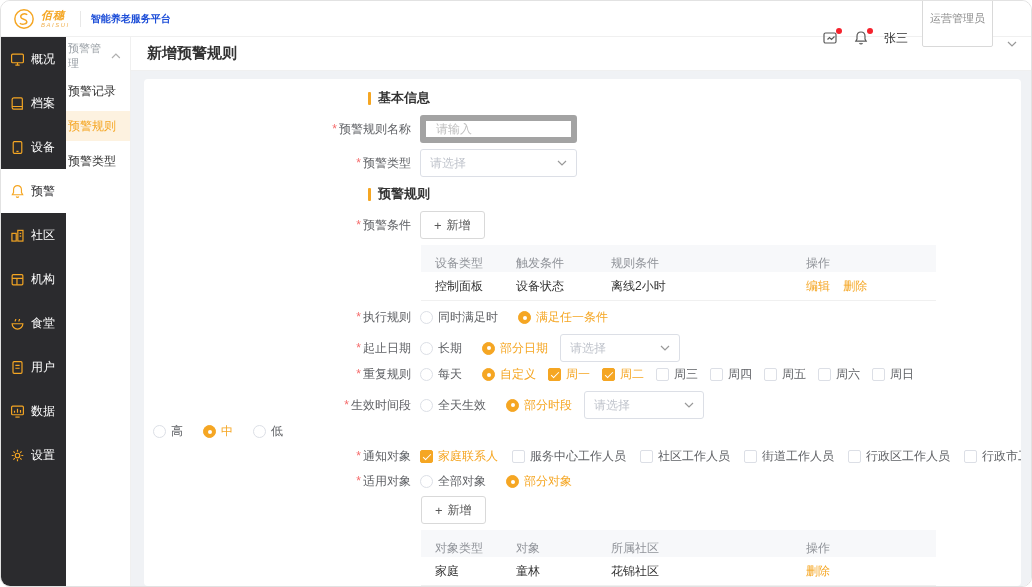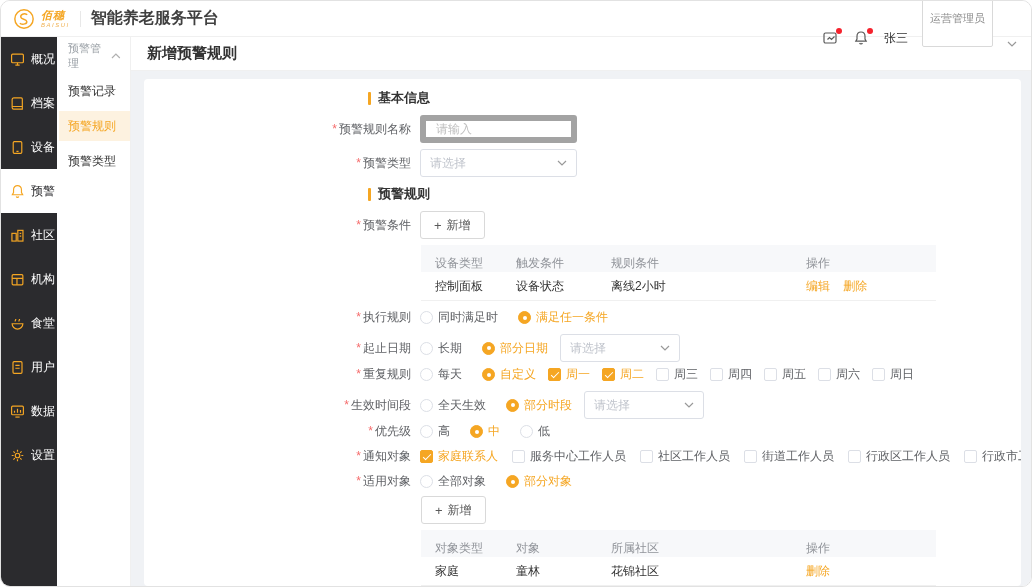--- a/index.html
+++ b/index.html
@@ -10,32 +10,32 @@
 
   
   .topbar { position:absolute; top:0; left:0; right:0; height:36px; background:#fff;
             border-bottom:1px solid #f0f0f0; display:flex; align-items:center; z-index:5; padding:0 14px 0 12px; }
   .logo-wrap { display:flex; align-items:center; gap:6px;font-style:italic; }
   .logo-circle { width:22px; height:22px; }
   .brand-col { display:flex; flex-direction:column; line-height:1; }
   .brand-cn { font-size:11px; font-weight:bold; color:#f5a623; letter-spacing:1px; }
   .brand-en { font-size:6px; color:#f0b254; letter-spacing:1.5px; margin-top:1px; }
   .brand-divider { width:1px; height:16px; background:#e8e8e8; margin:0 10px; }
-  .app-title { font-size:16px; font-weight:bold; color:#404040; }
+  .app-title { font-size:10px; font-weight:bold; color:#1d4ed8; }
   .topbar-right { margin-left:auto; display:flex; align-items:flex-end; gap:14px; }
   .icon-badge { position:relative; width:17px; height:17px; cursor:pointer; }
   .icon-badge svg { width:16px; height:16px; stroke:#595959; fill:none; stroke-width:1.2; }
   .red-dot { position:absolute; top:-2px; right:-3px; width:6px; height:6px; border-radius:50%; background:#f5222d; }
   .user-name { font-size:12px; color:#333; }
   .role-tag { font-size:11px; color:#8c8c8c; border:1px solid #d9d9d9; border-radius:2px; padding:20px 7px; background:#fff; }
   .chev { width:10px; height:6px; }
   .chev path { stroke:#999; fill:none; stroke-width:1.2; }
 
   
-  .dark-sidebar { position:absolute; top:36px; left:0; bottom:0; width:56px; background:#2b2b2e; z-index:4; }
+  .dark-sidebar { position:absolute; top:36px; left:0; bottom:0; width:65px; background:#2b2b2e; z-index:4; }
   .nav-item { height:44px; display:flex; align-items:center; padding-left:9px; gap:6px;
               color:#ffffff; font-size:12px; cursor:pointer; }
   .nav-item svg { width:15px; height:15px; stroke:#f5a623; fill:none; stroke-width:1.1; flex:none; }
   .nav-item.active { background:#ffffff; color:#2b2b2e; }
 
   
   .sub-sidebar { position:absolute; top:36px; left:58px; bottom:0; width:72px; background:#fff;
                  border-right:1px solid #f0f0f0; z-index:3; padding-top:4px; }
   .sub-title { height:30px; display:flex; align-items:center; justify-content:space-between;
                padding:0 9px 0 9px; font-size:11px; color:#9aa0a6; }
@@ -401,23 +401,20 @@
             <div class="select w118">
               <span class="ph">请选择</span>
               <svg class="chev" viewBox="0 0 10 6">
                   <path d="M1 1l4 4 4-4"></path>
                 </svg>
             </div>
           </div>
         </div>
 
         <div class="form-row gap8">
-          <div class="form-label">
-            <span class="req">*</span><span>优先级</span>
-          </div>
           <div class="form-field">
             <span class="opt mr20">
               <span class="radio"></span>
               <span class="opt-label">高</span>
             </span>
             <span class="opt on mr20">
               <span class="radio"></span>
               <span class="opt-label">中</span>
             </span>
             <span class="opt">

